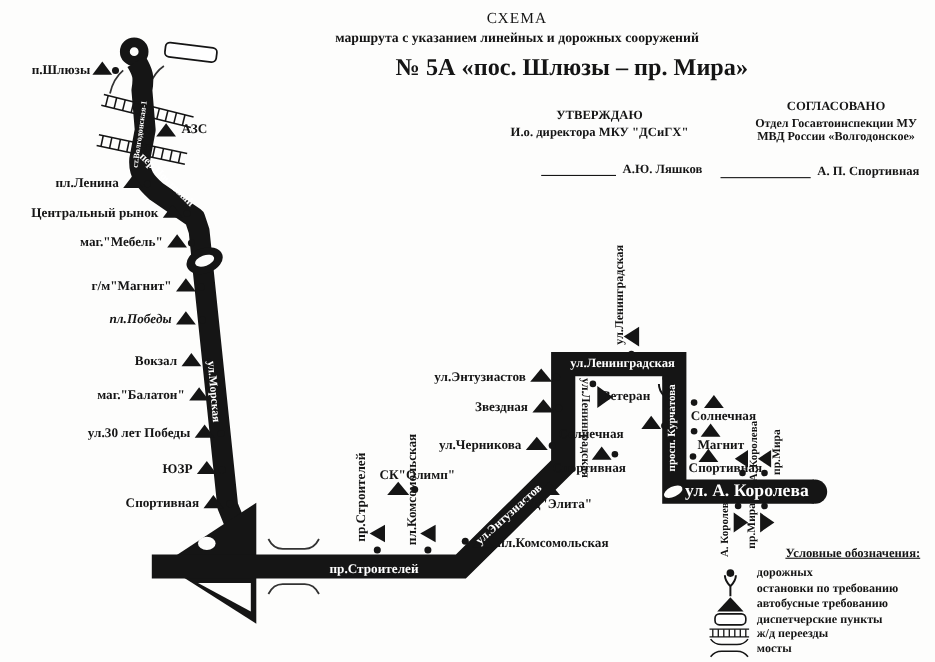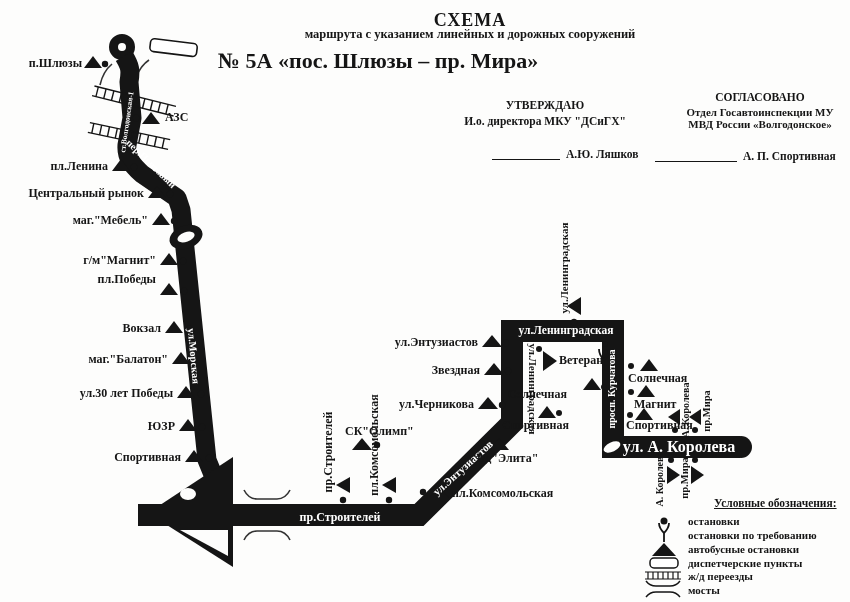--- a/index.html
+++ b/index.html
@@ -3,21 +3,21 @@
 <meta charset="utf-8">
 <style>
   html,body{margin:0;padding:0;background:#fff;}
   #canvas{position:relative;width:850px;height:602px;background:#fdfdfc;overflow:hidden;
           font-family:"Liberation Serif","DejaVu Serif",serif;color:#151515;}
   #canvas *{box-sizing:border-box;}
   .abs{position:absolute;white-space:nowrap;}
   .c{position:absolute;white-space:nowrap;transform:translate(-50%,-50%);}
   .lbl{font-weight:bold;font-size:12px;line-height:1;}
   .wlbl{font-weight:bold;color:#fff;line-height:1;}
-  .hdr1{font-weight:bold;font-size:18px;letter-spacing:1px;}
+  .hdr1{font-weight:normal;font-size:14px;letter-spacing:1px;}
   .hdr2{font-weight:bold;font-size:12.5px;}
   .route-title{font-weight:bold;font-size:22px;}
   .appr{font-weight:bold;font-size:11.5px;}
   .sig-row{display:flex;align-items:flex-end;gap:6px;font-weight:bold;font-size:11.5px;}
   .sig-line{display:inline-block;height:12px;border-bottom:1.4px solid #151515;}
   .legend-title{font-weight:bold;font-size:11.5px;text-decoration:underline;}
   .legend-item{font-weight:bold;font-size:11px;}
   svg{position:absolute;left:0;top:0;}
 </style>
 </head>
@@ -165,21 +165,21 @@
       <line x1="678" y1="572" x2="678" y2="579"></line>
     </g>
     <g fill="none" stroke="#151515" stroke-width="1.4">
       <path d="M646,581 C649,585 652,586 656,586 L670,586 C674,586 677,585 680,581"></path>
       <path d="M646,597 C649,593 652,592 656,592 L670,592 C674,592 677,593 680,597"></path>
     </g>
   </svg>
 
   <div class="abs hdr1" style="left:300px;top:10px;width:340px;text-align:center;">СХЕМА</div>
   <div class="abs hdr2" style="left:250px;top:27px;width:440px;text-align:center;">маршрута с указанием линейных и дорожных сооружений</div>
-  <div class="abs route-title" style="left:218px;top:48px;width:450px;text-align:left;">№ 5А «пос. Шлюзы – пр. Мира»</div>
+  <div class="abs route-title" style="left:230px;top:48px;width:450px;text-align:right;">№ 5А «пос. Шлюзы – пр. Мира»</div>
 
   <div class="abs appr" style="left:455px;top:99px;width:180px;text-align:center;">УТВЕРЖДАЮ</div>
   <div class="abs appr" style="left:445px;top:115px;width:200px;text-align:center;">И.о. директора МКУ "ДСиГХ"</div>
   <div class="abs sig-row" style="left:492px;top:148px;align-items:center;">
     <span class="sig-line" style="width:68px;"></span>
     <span>А.Ю. Ляшков</span>
   </div>
 
   <div class="abs appr" style="left:670px;top:91px;width:180px;text-align:center;">СОГЛАСОВАНО</div>
   <div class="abs appr" style="left:665px;top:106px;width:190px;text-align:center;font-size:11px;">Отдел Госавтоинспекции МУ</div>
@@ -198,51 +198,51 @@
   <div class="c wlbl" style="left:612px;top:389px;font-size:10px;transform:translate(-50%,-50%) rotate(-90deg);">просп. Курчатова</div>
   <div class="c wlbl" style="left:679px;top:447px;font-size:16px;">ул. А. Королева</div>
   <div class="c lbl" style="left:532px;top:389px;font-size:11px;transform:translate(-50%,-50%) rotate(90deg);">ул.Ленинградская</div>
 
   <div class="abs lbl" style="right:768px;top:57px;">п.Шлюзы</div>
   <div class="abs lbl" style="left:165px;top:111px;">АЗС</div>
   <div class="abs lbl" style="right:742px;top:160px;">пл.Ленина</div>
   <div class="abs lbl" style="right:706px;top:187px;">Центральный рынок</div>
   <div class="abs lbl" style="right:702px;top:214px;">маг."Мебель"</div>
   <div class="abs lbl" style="right:694px;top:254px;">г/м"Магнит"</div>
-  <div class="abs lbl" style="right:694px;top:273px;">пл.Победы</div>
+  <div class="abs lbl" style="right:694px;top:284px;font-style:italic;">пл.Победы</div>
   <div class="abs lbl" style="right:689px;top:322px;">Вокзал</div>
   <div class="abs lbl" style="right:682px;top:353px;">маг."Балатон"</div>
   <div class="abs lbl" style="right:677px;top:387px;margin-left:16px;">ул.30 лет Победы</div>
   <div class="abs lbl" style="right:675px;top:420px;">ЮЗР</div>
   <div class="abs lbl" style="right:669px;top:451px;">Спортивная</div>
 
   <div class="c lbl" style="left:328px;top:452px;transform:translate(-50%,-50%) rotate(-90deg);">пр.Строителей</div>
   <div class="c lbl" style="left:374px;top:445px;transform:translate(-50%,-50%) rotate(-90deg);">пл.Комсомольская</div>
   <div class="abs lbl" style="left:452px;top:487px;">пл.Комсомольская</div>
   <div class="abs lbl" style="left:345px;top:425px;">СК"Олимп"</div>
   <div class="abs lbl" style="left:476px;top:452px;">т/д"Элита"</div>
 
   <div class="abs lbl" style="right:372px;top:336px;">ул.Энтузиастов</div>
   <div class="abs lbl" style="right:370px;top:364px;">Звездная</div>
   <div class="abs lbl" style="right:376px;top:398px;">ул.Черникова</div>
   <div class="c lbl" style="left:564px;top:268px;font-size:11px;transform:translate(-50%,-50%) rotate(-90deg);">ул.Ленинградская</div>
 
-  <div class="abs lbl" style="left:559px;top:354px;">Ветеран</div>
+  <div class="abs lbl" style="left:547px;top:354px;">Ветеран</div>
   <div class="abs lbl" style="right:283px;top:388px;">Солнечная</div>
   <div class="abs lbl" style="right:281px;top:419px;">Спортивная</div>
   <div class="abs lbl" style="left:628px;top:372px;">Солнечная</div>
   <div class="abs lbl" style="left:634px;top:398px;">Магнит</div>
   <div class="abs lbl" style="left:626px;top:419px;">Спортивная</div>
 
   <div class="c lbl" style="left:686px;top:410px;font-size:10px;transform:translate(-50%,-50%) rotate(-90deg);">А. Королева</div>
   <div class="c lbl" style="left:707px;top:411px;font-size:10.5px;transform:translate(-50%,-50%) rotate(-90deg);">пр.Мира</div>
   <div class="c lbl" style="left:660px;top:479px;font-size:10px;transform:translate(-50%,-50%) rotate(-90deg);">А. Королева</div>
   <div class="c lbl" style="left:685px;top:478px;font-size:10.5px;transform:translate(-50%,-50%) rotate(-90deg);">пр.Мира</div>
 
   <div class="abs legend-title" style="left:714px;top:497px;">Условные обозначения:</div>
-  <div class="abs legend-item" style="left:688px;top:515px;">остановки</div>
+  <div class="abs legend-item" style="left:688px;top:515px;">дорожных</div>
   <div class="abs legend-item" style="left:688px;top:529px;">остановки по требованию</div>
-  <div class="abs legend-item" style="left:688px;top:543px;">автобусные остановки</div>
+  <div class="abs legend-item" style="left:688px;top:543px;">автобусные требованию</div>
   <div class="abs legend-item" style="left:688px;top:557px;">диспетчерские пункты</div>
   <div class="abs legend-item" style="left:688px;top:570px;">ж/д переезды</div>
   <div class="abs legend-item" style="left:688px;top:584px;">мосты</div>
 
 </div>
 
 </body></html>

